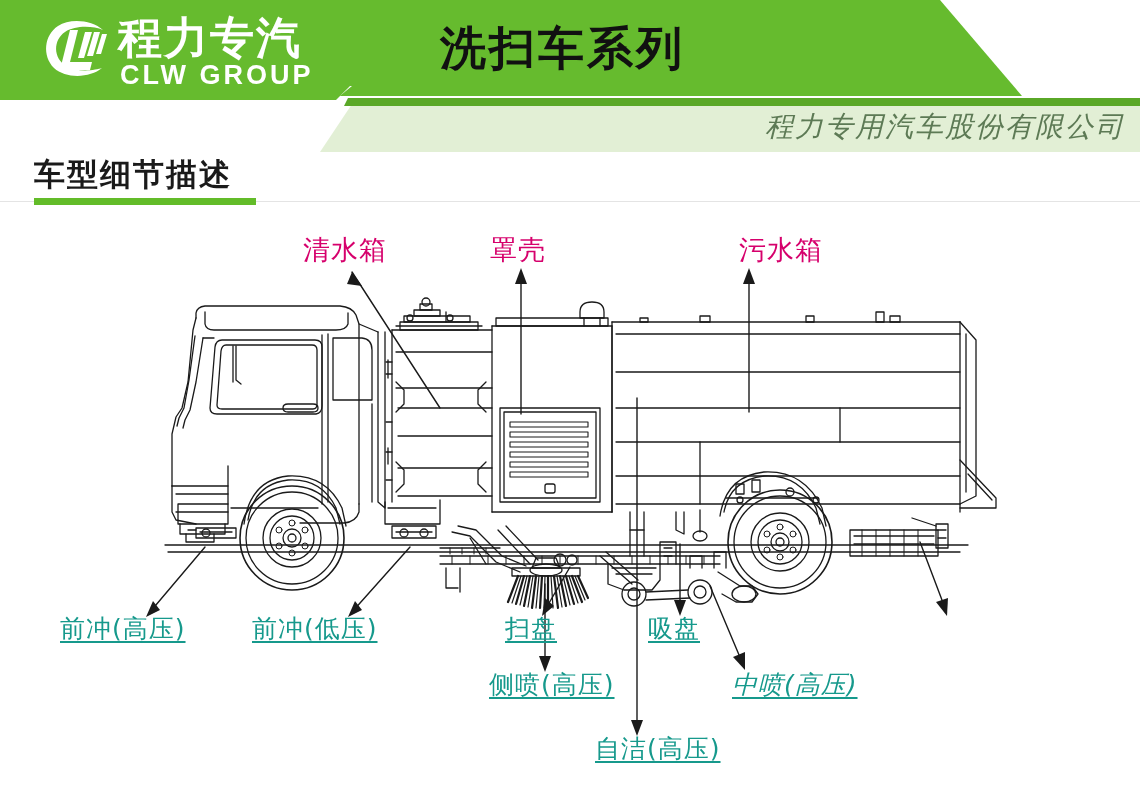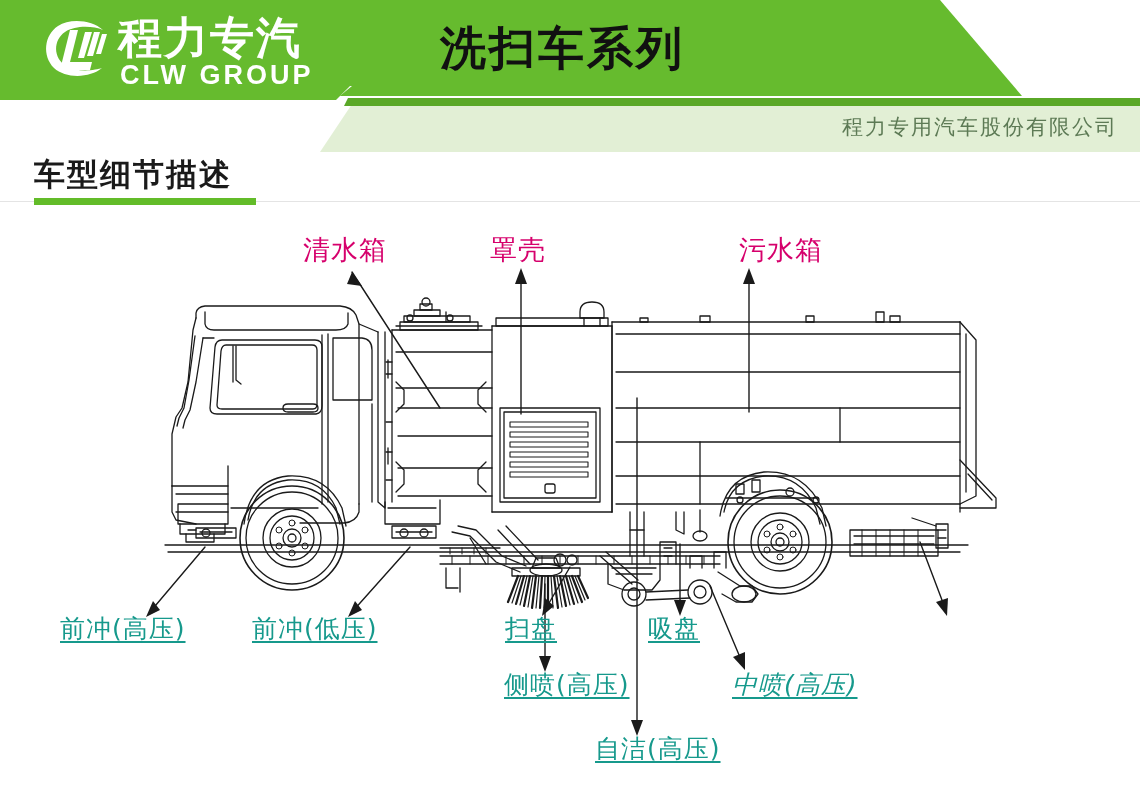--- a/index.html
+++ b/index.html
@@ -19,22 +19,22 @@
     font-size:44px;font-weight:bold;color:#ffffff;letter-spacing:2px;
     font-family:"DejaVu Sans","Liberation Sans",sans-serif;white-space:nowrap;line-height:48px;}
   #logo-en{position:absolute;left:80px;top:46px;
     font-size:27px;font-weight:bold;color:#ffffff;letter-spacing:3px;
     font-family:"Liberation Sans",sans-serif;white-space:nowrap;line-height:30px;}
 
   #page-title{position:absolute;left:440px;top:20px;
     font-size:46px;font-weight:bold;color:#111111;letter-spacing:3px;
     white-space:nowrap;line-height:56px;}
 
-  #company-band-text{position:absolute;right:22px;top:114px;
-    font-size:21px;color:#5d7a55;letter-spacing:2px;white-space:nowrap;line-height:26px;}
+  #company-band-text{position:absolute;right:15px;top:114px;
+    font-size:28px;color:#5d7a55;letter-spacing:2px;white-space:nowrap;line-height:26px;font-style:italic;}
 
   
   #section{position:absolute;left:0;top:150px;width:1052px;height:62px;}
   #section-title{position:absolute;left:34px;top:4px;
     font-size:31px;font-weight:bold;color:#1a1a1a;letter-spacing:2px;white-space:nowrap;line-height:40px;}
   #section-rule{position:absolute;left:34px;top:48px;width:222px;height:7px;background:#63bc29;}
   #section-hair{position:absolute;left:0px;top:51px;width:1140px;height:1px;background:#e4e4e4;}
 
   
   #diagram{position:absolute;left:0;top:212px;width:1017px;height:593px;}
@@ -422,16 +422,16 @@
   </svg>
 
   <div class="lbl lbl-top" style="left:303px;top:24px;">清水箱</div>
   <div class="lbl lbl-top" style="left:490px;top:24px;">罩壳</div>
   <div class="lbl lbl-top" style="left:701px;top:24px;margin-left:38px;">污水箱</div>
 
   <div class="lbl lbl-bot" style="left:60px;top:404px;">前冲(高压)</div>
   <div class="lbl lbl-bot" style="left:252px;top:404px;">前冲(低压)</div>
   <div class="lbl lbl-bot" style="left:505px;top:404px;">扫盘</div>
   <div class="lbl lbl-bot" style="left:648px;top:404px;">吸盘</div>
-  <div class="lbl lbl-bot" style="left:489px;top:460px;margin-left:15px;">侧喷(高压)</div>
+  <div class="lbl lbl-bot" style="left:489px;top:460px;">侧喷(高压)</div>
   <div class="lbl lbl-bot" style="left:732px;top:460px;font-style:italic;">中喷(高压)</div>
   <div class="lbl lbl-bot" style="left:595px;top:524px;">自洁(高压)</div>
 </div>
 
 </body></html>

